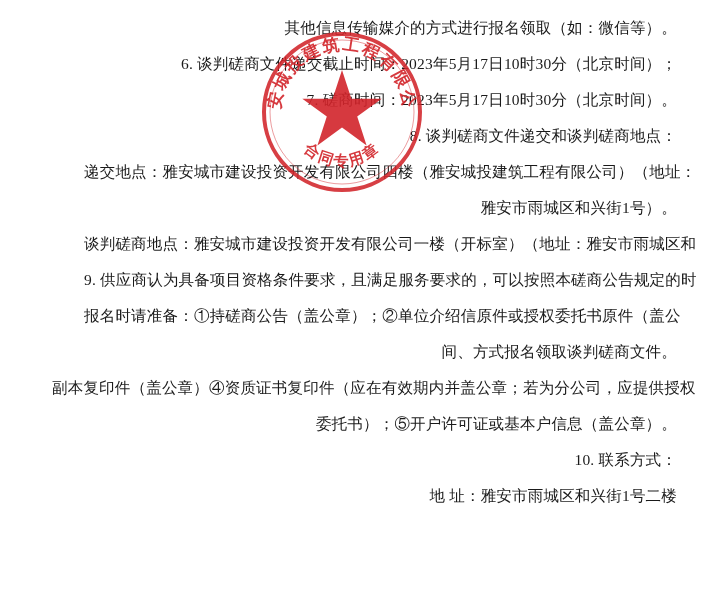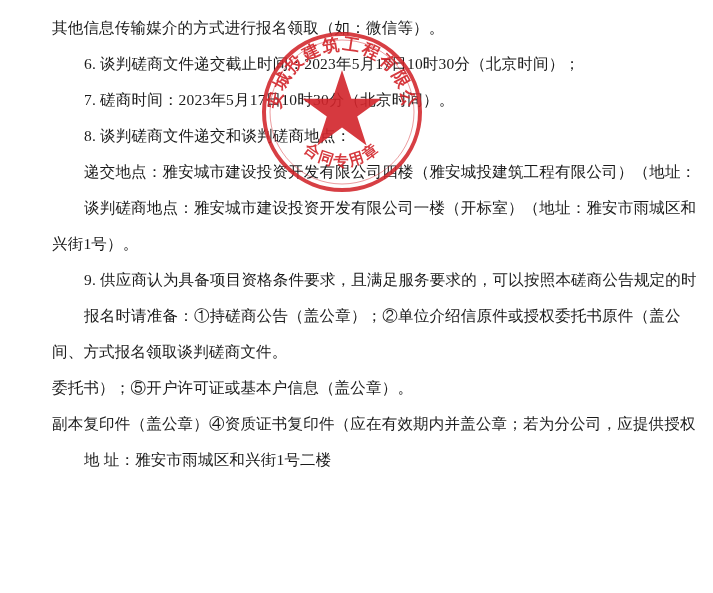--- a/index.html
+++ b/index.html
@@ -26,20 +26,21 @@
     font-size: 15.5px;
     line-height: 36px;
     letter-spacing: 0.2px;
     white-space: nowrap;
   }
   .indent {
     text-indent: 32px;
   }
   .blk {
     margin: 0;
+    text-align: right;
   }
   
   .stamp {
     position: absolute;
     left: 258px;
     top: 28px;
     width: 168px;
     height: 168px;
     pointer-events: none;
   }
@@ -56,27 +57,28 @@
 <body>
 
 <div class="page">
 
   <div class="body-text">
     <div class="line blk">其他信息传输媒介的方式进行报名领取（如：微信等）。</div>
     <div class="line blk indent">6. 谈判磋商文件递交截止时间：2023年5月17日10时30分（北京时间）；</div>
     <div class="line blk indent">7. 磋商时间：2023年5月17日10时30分（北京时间）。</div>
     <div class="line blk indent">8. 谈判磋商文件递交和谈判磋商地点：</div>
     <div class="line blk indent">递交地点：雅安城市建设投资开发有限公司四楼（雅安城投建筑工程有限公司）（地址：</div>
+    <div class="line blk">雅安市雨城区和兴街1号）。</div>
     <div class="line blk indent">谈判磋商地点：雅安城市建设投资开发有限公司一楼（开标室）（地址：雅安市雨城区和</div>
-    <div class="line blk">兴街1号）。</div>
     <div class="line blk indent">9. 供应商认为具备项目资格条件要求，且满足服务要求的，可以按照本磋商公告规定的时</div>
     <div class="line blk indent">报名时请准备：①持磋商公告（盖公章）；②单位介绍信原件或授权委托书原件（盖公</div>
     <div class="line blk">间、方式报名领取谈判磋商文件。</div>
+    <div class="line blk">副本复印件（盖公章）④资质证书复印件（应在有效期内并盖公章；若为分公司，应提供授权</div>
     <div class="line blk">委托书）；⑤开户许可证或基本户信息（盖公章）。</div>
-    <div class="line blk">副本复印件（盖公章）④资质证书复印件（应在有效期内并盖公章；若为分公司，应提供授权</div>
+    <div class="line blk indent">10. 联系方式：</div>
     <div class="line blk indent">地   址：雅安市雨城区和兴街1号二楼</div>
 
   </div>
 
   <div class="stamp">
     <svg width="168" height="168" viewBox="0 0 168 168" xmlns="http://www.w3.org/2000/svg">
       <defs>
         <path id="arcpath" d="M 22,84 A 62,62 0 0 1 146,84"></path>
         <path id="arcpath2" d="M 30,84 A 54,54 0 0 0 138,84"></path>
       </defs>

